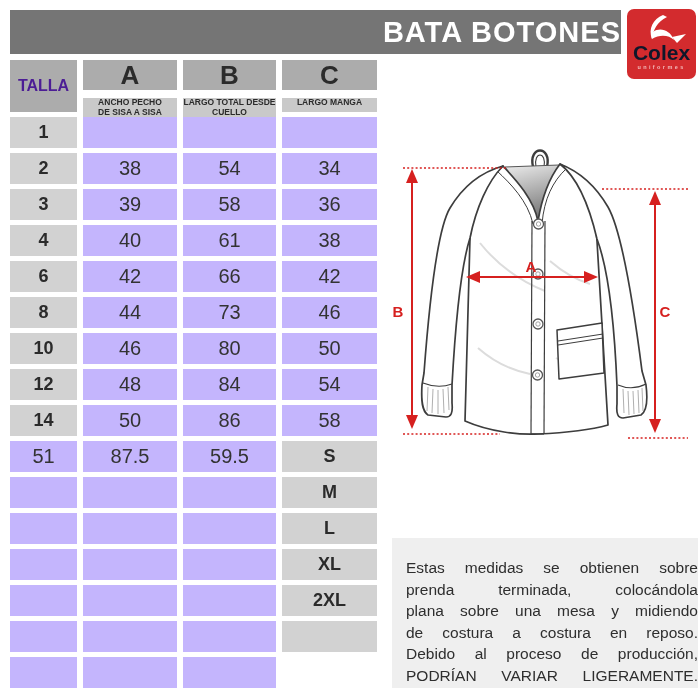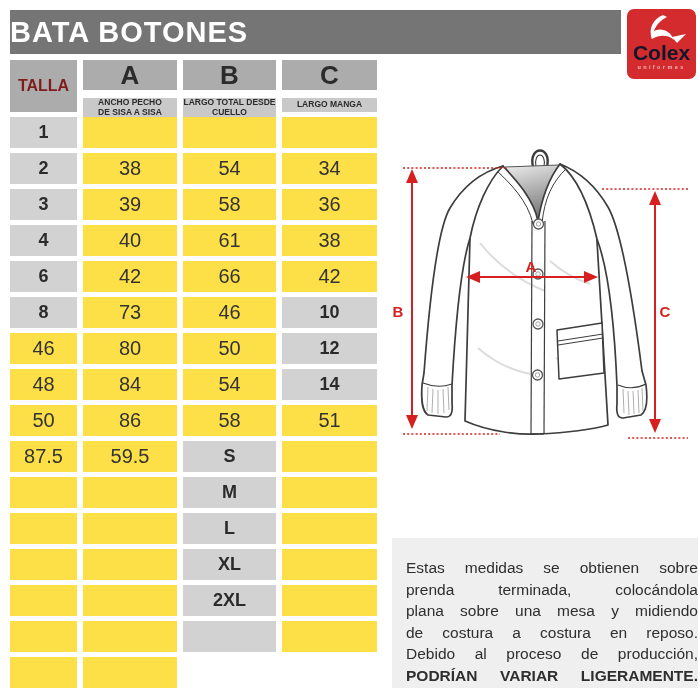--- a/index.html
+++ b/index.html
@@ -1,56 +1,56 @@
 <!DOCTYPE html>
 <html><head>
 <meta charset="utf-8">
 <style>
   html,body{margin:0;padding:0;}
   body{width:700px;height:700px;position:relative;background:#ffffff;
        font-family:"Liberation Sans", sans-serif;overflow:hidden;}
 
   
   .title-bar{position:absolute;left:10px;top:10px;width:611px;height:44px;
-             background:#757575;display:flex;align-items:center;justify-content:flex-start;}
+             background:#757575;display:flex;align-items:center;justify-content:flex-end;}
   .title-bar span{color:#ffffff;font-size:29px;font-weight:bold;letter-spacing:1px;}
 
   .logo{position:absolute;left:627px;top:9px;width:69px;height:70px;background:#d32b2e;
         border-radius:7px;display:flex;flex-direction:column;align-items:center;}
   .logo svg{margin-top:4px;}
   .logo .brand{color:#0f172a;font-size:21px;font-weight:bold;line-height:20px;margin-top:-2px;}
   .logo .tagline{color:#f2b9b9;font-size:5.5px;font-weight:bold;letter-spacing:2.4px;
                  margin-top:1px;text-transform:lowercase;}
 
   
   .size-table{position:absolute;left:10px;top:60px;display:grid;
               grid-template-columns:67px 94px 93px 95px;
               grid-template-rows:52px;grid-auto-rows:31px;gap:5px 6px;}
   .th-talla{background:#acacac;display:flex;align-items:center;justify-content:center;
-            font-size:16px;font-weight:bold;color:#7f1d1d;}
+            font-size:16px;font-weight:bold;color:#4c1d95;}
   .th-col{display:flex;flex-direction:column;}
   .th-letter{background:#acacac;height:30px;display:flex;align-items:center;justify-content:center;
              font-size:26px;font-weight:bold;color:#2b2b2b;}
   .th-sub{background:#c9c9c9;flex:1;display:flex;flex-direction:column;align-items:center;
-          justify-content:center;font-size:8.5px;font-weight:bold;color:#2b2b2b;line-height:9.5px;
+          justify-content:space-between;font-size:8.5px;font-weight:bold;color:#2b2b2b;line-height:9.5px;
           text-align:center;margin-top:8px;}
   .cell-size{background:#d2d2d2;display:flex;align-items:center;justify-content:center;
              font-size:18px;font-weight:bold;color:#2b2b2b;}
-  .cell-data{background:#fde047;display:flex;align-items:center;justify-content:center;
+  .cell-data{background:#c4b5fd;display:flex;align-items:center;justify-content:center;
              font-size:20px;color:#333333;}
 
   
   .diagram{position:absolute;left:390px;top:133px;width:310px;height:322px;}
 
   
   .note{position:absolute;left:392px;top:538px;width:306px;height:150px;background:#efefef;
         box-sizing:border-box;padding:19px 0 0 14px;color:#2e2e2e;font-size:15.5px;
         line-height:21.5px;}
   .note .line{text-align:justify;text-align-last:justify;}
-  .note .line.bold{font-weight:bold;}
+  .note .line.bold{font-weight:normal;}
 </style>
 </head>
 <body>
 
 <div class="title-bar">
   <span>BATA BOTONES</span>
 </div>
 
 <div class="logo">
   <svg width="52" height="32" viewBox="0 0 52 32">
@@ -108,20 +108,21 @@
   <div class="cell-data">40</div>
   <div class="cell-data">61</div>
   <div class="cell-data">38</div>
 
   <div class="cell-size">6</div>
   <div class="cell-data">42</div>
   <div class="cell-data">66</div>
   <div class="cell-data">42</div>
 
   <div class="cell-size">8</div>
+  <div class="cell-data">44</div>
   <div class="cell-data">73</div>
   <div class="cell-data">46</div>
 
   <div class="cell-size">10</div>
   <div class="cell-data">46</div>
   <div class="cell-data">80</div>
   <div class="cell-data">50</div>
 
   <div class="cell-size">12</div>
   <div class="cell-data">48</div>

